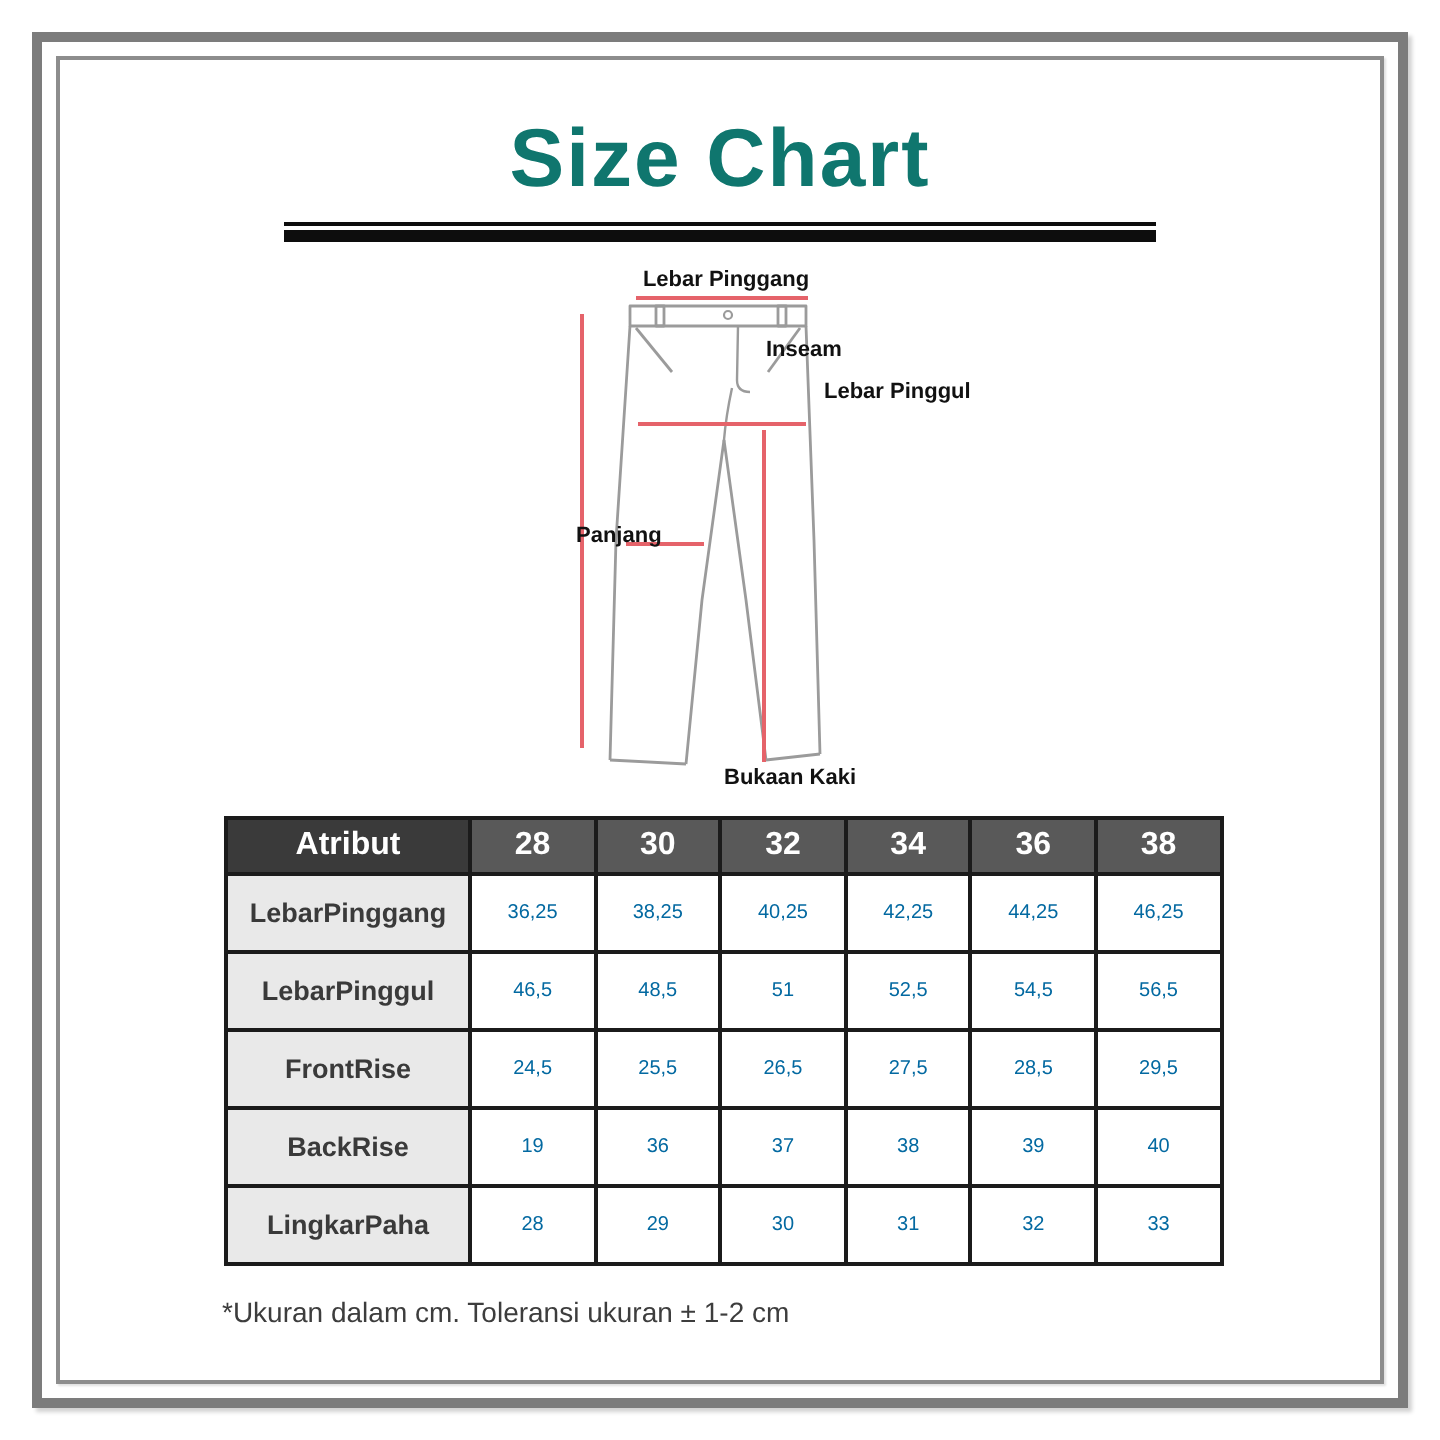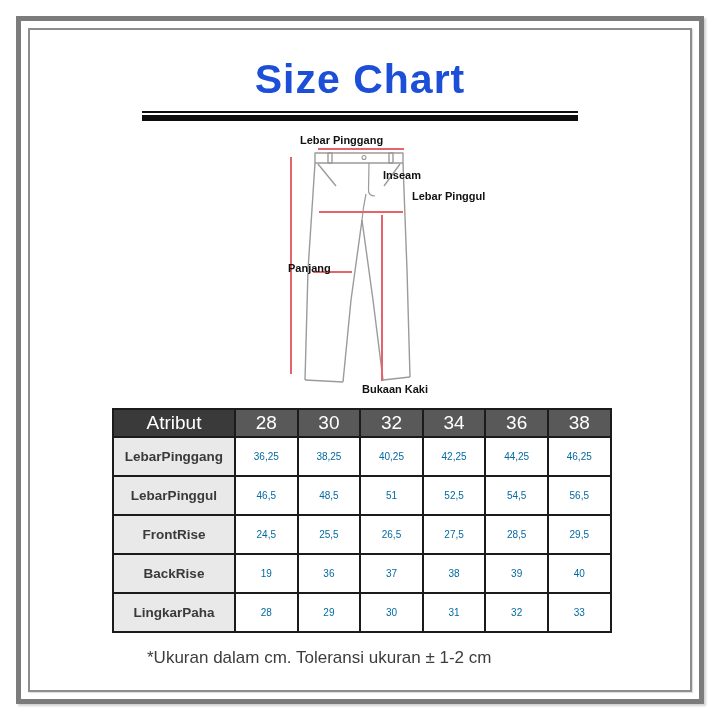--- a/index.html
+++ b/index.html
@@ -12,49 +12,49 @@
     position:absolute;left:16px;top:16px;right:16px;bottom:16px;
     border:5px solid #7c7c7c;box-shadow:2px 2px 2px rgba(0,0,0,.18);
   }
   .frame-inner{
     position:absolute;left:28px;top:28px;right:28px;bottom:28px;
     border:2px solid #8d8d8d;box-shadow:1px 1px 1px rgba(0,0,0,.12);
   }
   
   .title{
     position:absolute;left:0;top:56px;width:720px;margin:0;
-    text-align:center;font-size:41px;font-weight:700;letter-spacing:1px;color:#1d4ed8;
+    text-align:center;font-size:41px;font-weight:700;letter-spacing:1px;color:#0f766e;
   }
   .title-rule{position:absolute;left:142px;top:111px;width:436px;}
   .rule-thin{height:2px;background:#0d0d0d;margin-bottom:2px;}
   .rule-thick{height:6px;background:#0d0d0d;}
   
   .diagram{position:absolute;left:230px;top:130px;width:260px;height:272px;}
   .diagram svg{position:absolute;left:0;top:0;}
   .dlabel{
     position:absolute;font-size:11px;font-weight:700;color:#111;white-space:nowrap;
   }
-  .dlabel.waist{left:70px;top:4px;width:126px;}
+  .dlabel.waist{left:70px;top:4px;width:126px;text-align:center;}
   .dlabel.inseam{left:137px;top:39px;margin-left:16px;}
   .dlabel.hip{left:182px;top:60px;}
   .dlabel.length{left:14px;top:132px;width:42px;text-align:right;margin-left:44px;}
   .dlabel.opening{left:132px;top:253px;}
   
   .size-table{
     position:absolute;left:112px;top:408px;width:498px;
     border-collapse:collapse;table-layout:fixed;text-align:center;
   }
   .size-table th,.size-table td{border:2px solid #1b1b1b;padding:0;}
-  .size-table thead th{height:26px;font-size:19px;font-weight:400;}
+  .size-table thead th{height:26px;font-size:16px;font-weight:700;}
   .attr-h{background:#3a3a3a;color:#ffffff;}
   .size-h{background:#595959;color:#ffffff;}
   .attr-cell{background:#e9e9e9;color:#3a3a3a;font-size:13.5px;font-weight:700;height:37px;}
   .val-cell{background:#ffffff;color:#0369a1;font-size:10px;font-weight:400;}
   
-  .footnote{position:absolute;left:111px;top:648px;font-size:17px;color:#3d3d3d;margin-left:36px;}
+  .footnote{position:absolute;left:111px;top:648px;font-size:14px;color:#3d3d3d;}
 </style>
 </head>
 <body>
 
 <div class="page">
 
   <div class="frame-outer"></div>
   <div class="frame-inner"></div>
 
   <h1 class="title">Size Chart</h1>

